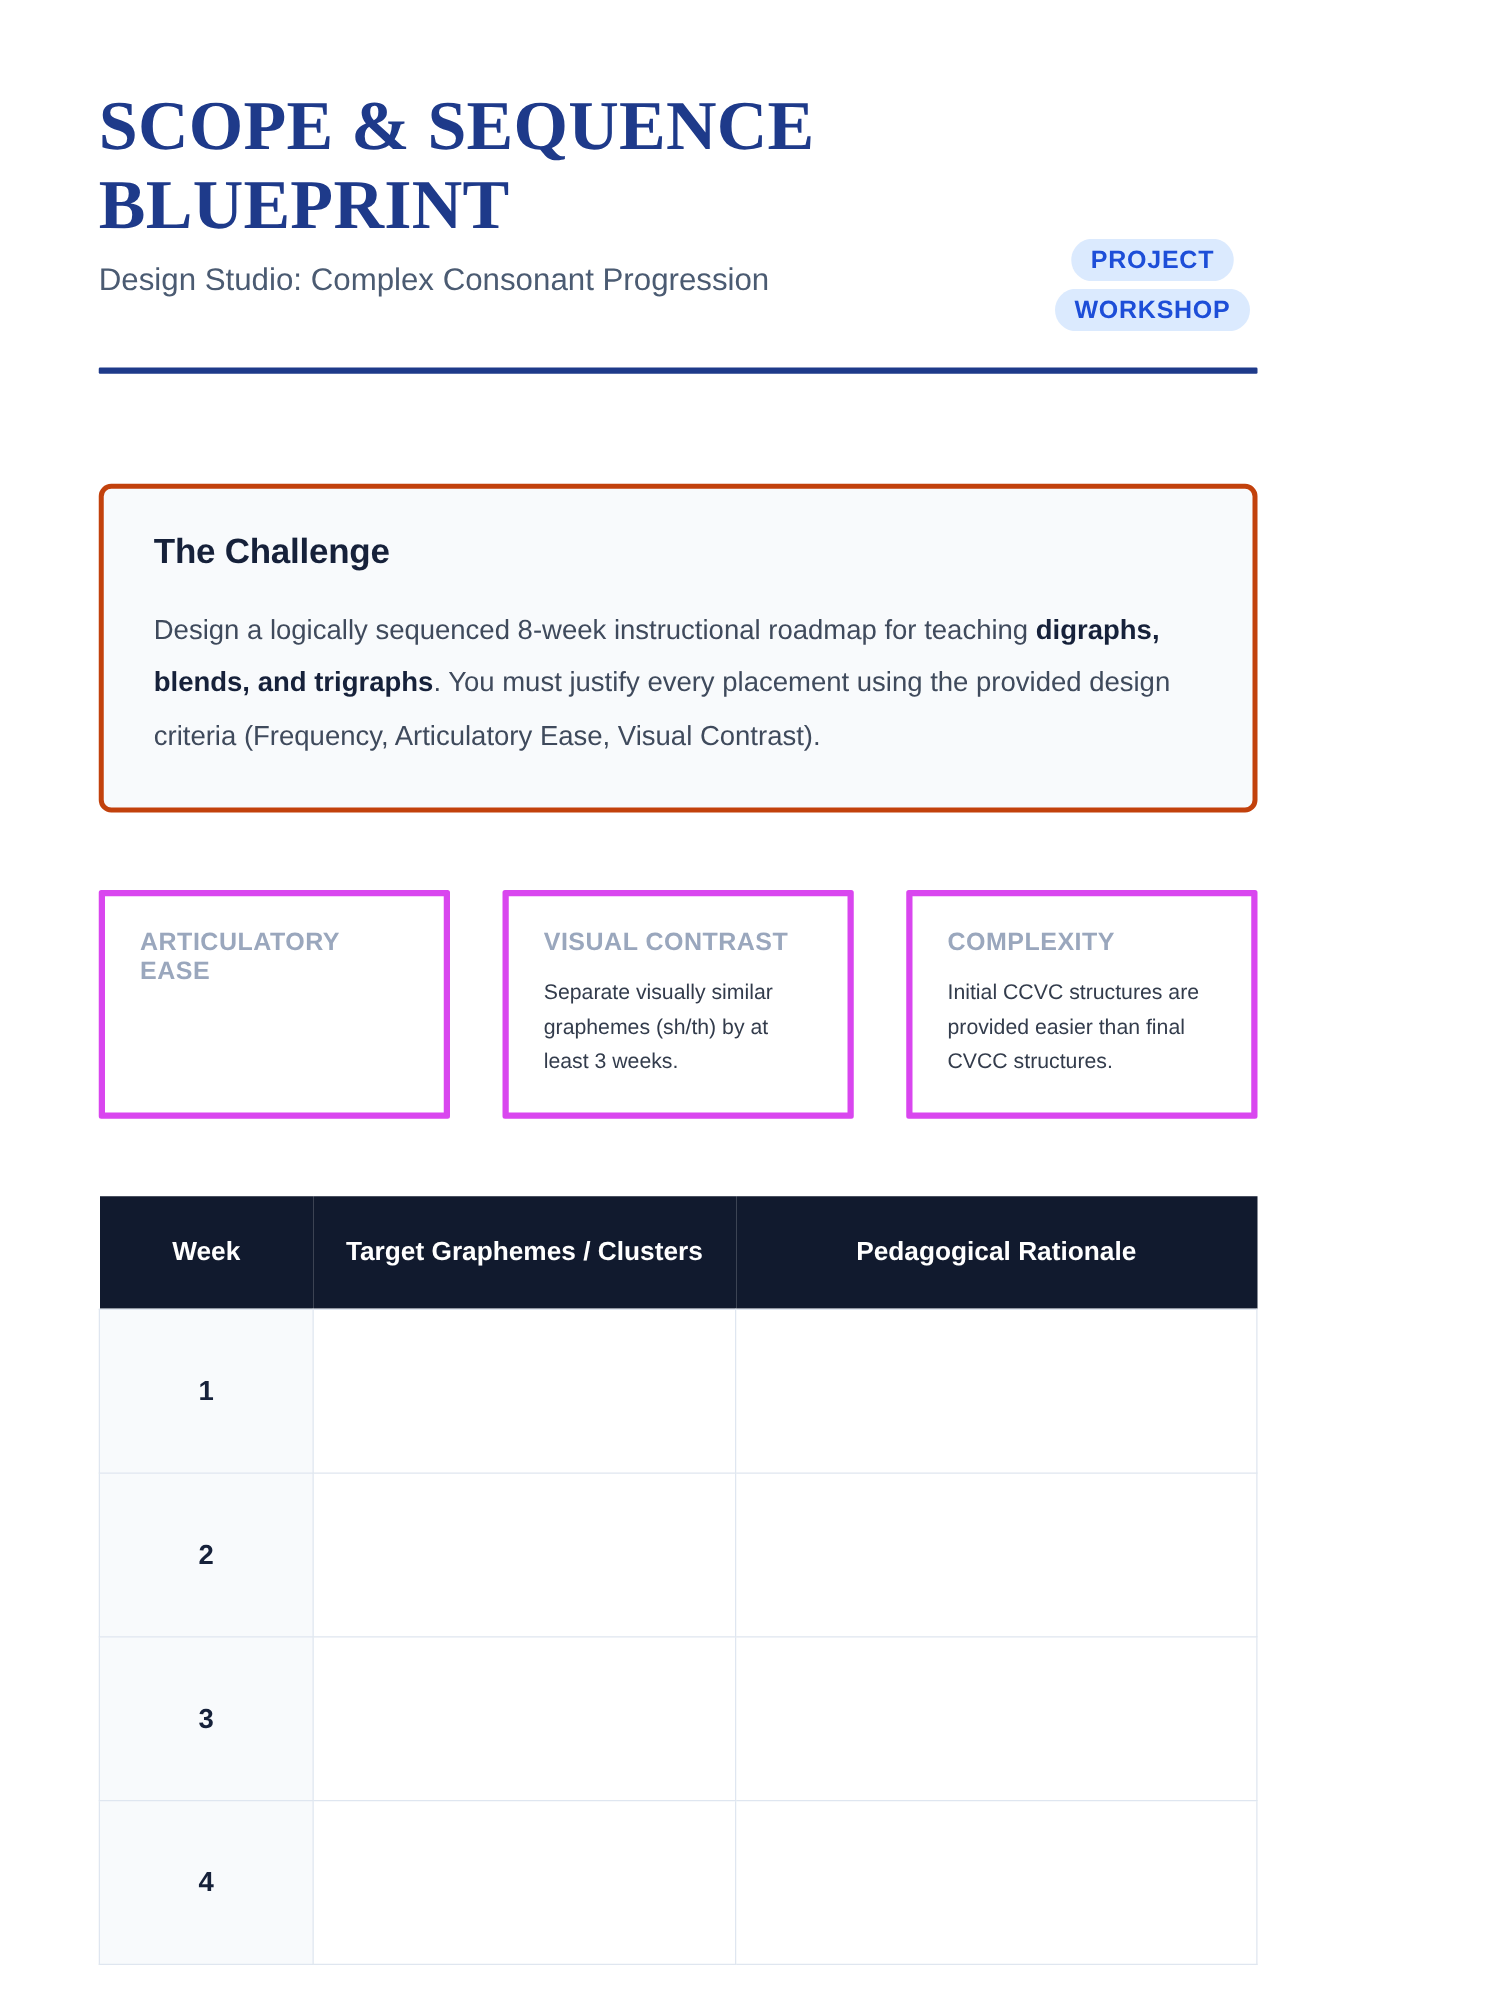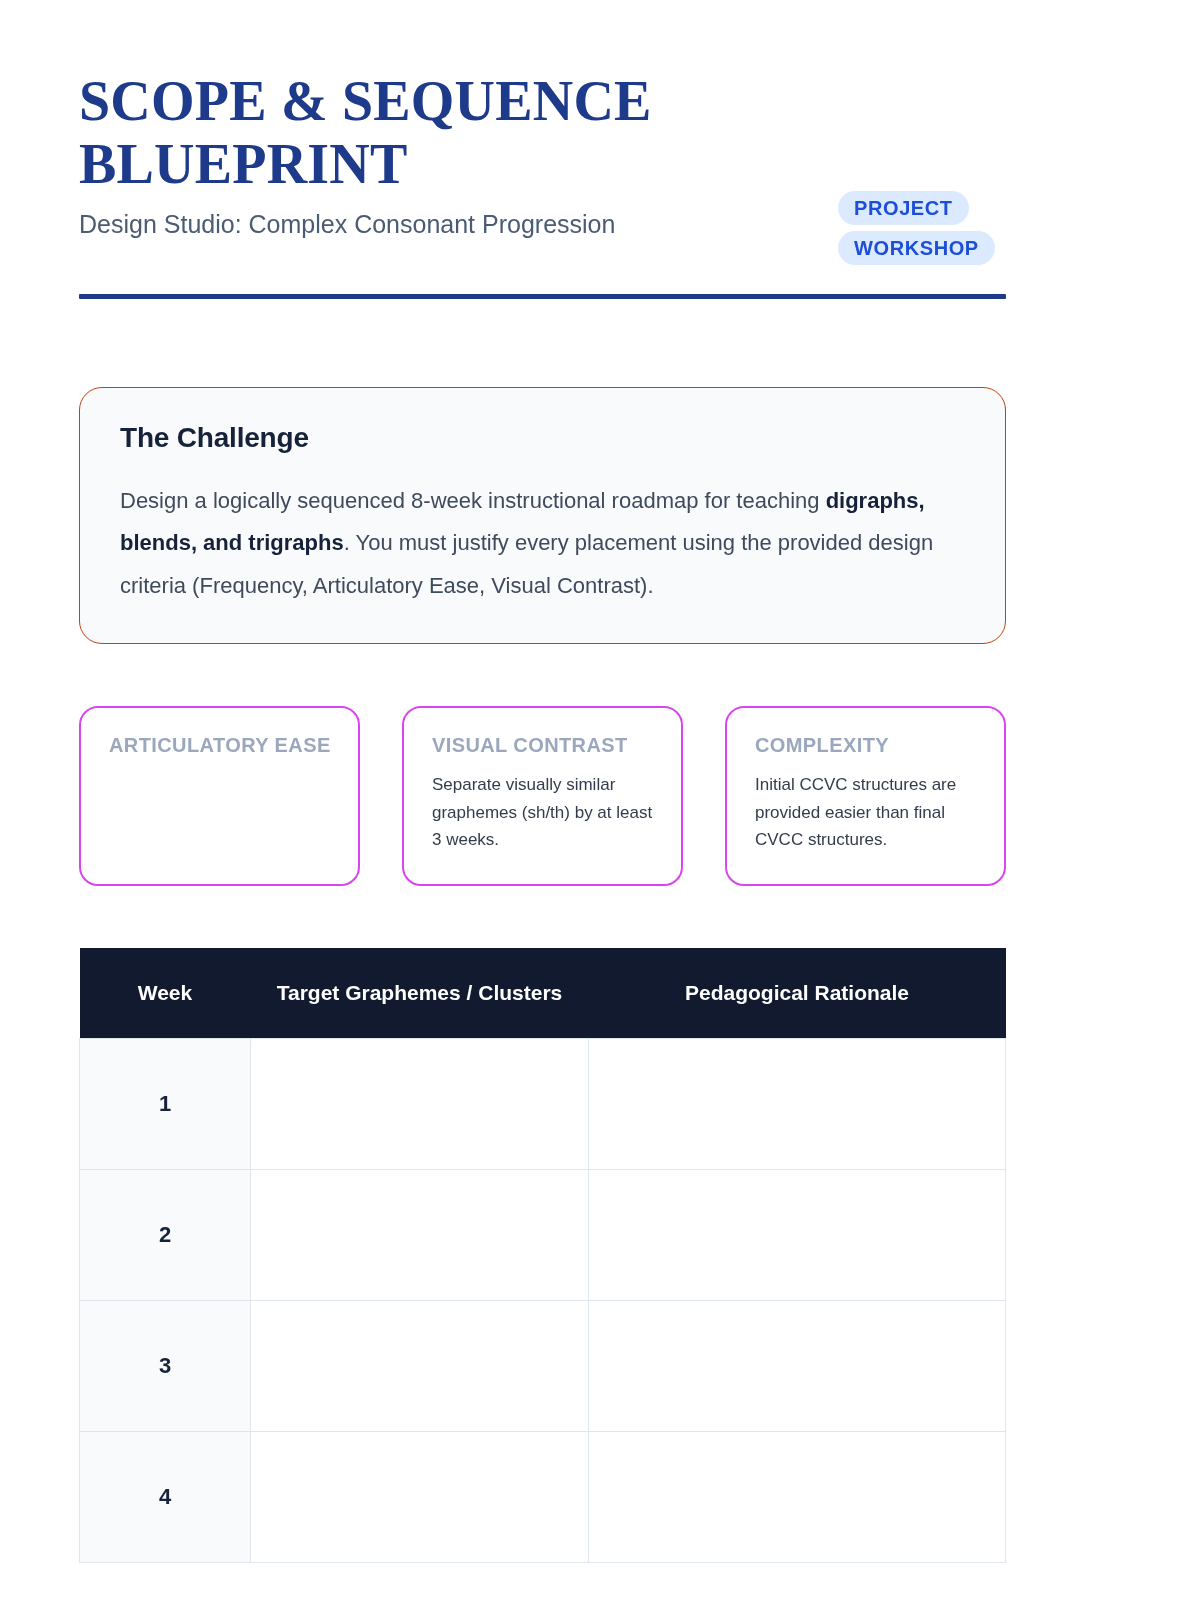--- a/index.html
+++ b/index.html
@@ -55,21 +55,21 @@
     line-height: 1.25;
     font-weight: 400;
     color: #4b5b72;
     white-space: nowrap;
   }
 
   .badge-wrap {
     width: 168px;
     margin-top: 118px;
     flex: 0 0 auto;
-    text-align: left;
+    text-align: center;
   }
   .badge {
     display: inline;
     box-decoration-break: clone;
     -webkit-box-decoration-break: clone;
     background: #dbeafe;
     color: #1d4ed8;
     font-size: 20px;
     font-weight: 700;
     letter-spacing: 0.6px;
@@ -84,22 +84,22 @@
     height: 5px;
     background: #1e3a8a;
     border-radius: 1px;
   }
 
   
   .challenge {
     margin-top: 66px;
     box-sizing: border-box;
     background: #f8fafc;
-    border: 1px solid #c2410c;
-    border-radius: 23px;
+    border: 4px solid #c2410c;
+    border-radius: 10px;
     padding: 34px 47px 36px 40px;
   }
   .challenge-title {
     margin: 0 0 26px 0;
     font-size: 28px;
     font-weight: 700;
     color: #16213a;
     letter-spacing: -0.2px;
   }
   .challenge-body {
@@ -116,22 +116,22 @@
   
   .criteria {
     margin-top: 62px;
     display: flex;
     gap: 42px;
   }
   .crit-card {
     box-sizing: border-box;
     flex: 1 1 0;
     background: #ffffff;
-    border: 2px solid #d946ef;
-    border-radius: 19px;
+    border: 5px solid #d946ef;
+    border-radius: 2px;
     padding: 26px 26px 28px 28px;
     min-height: 180px;
   }
   .crit-title {
     margin: 0 0 14px 0;
     font-size: 20px;
     font-weight: 700;
     letter-spacing: 0.4px;
     color: #9aa7bd;
     text-transform: uppercase;

